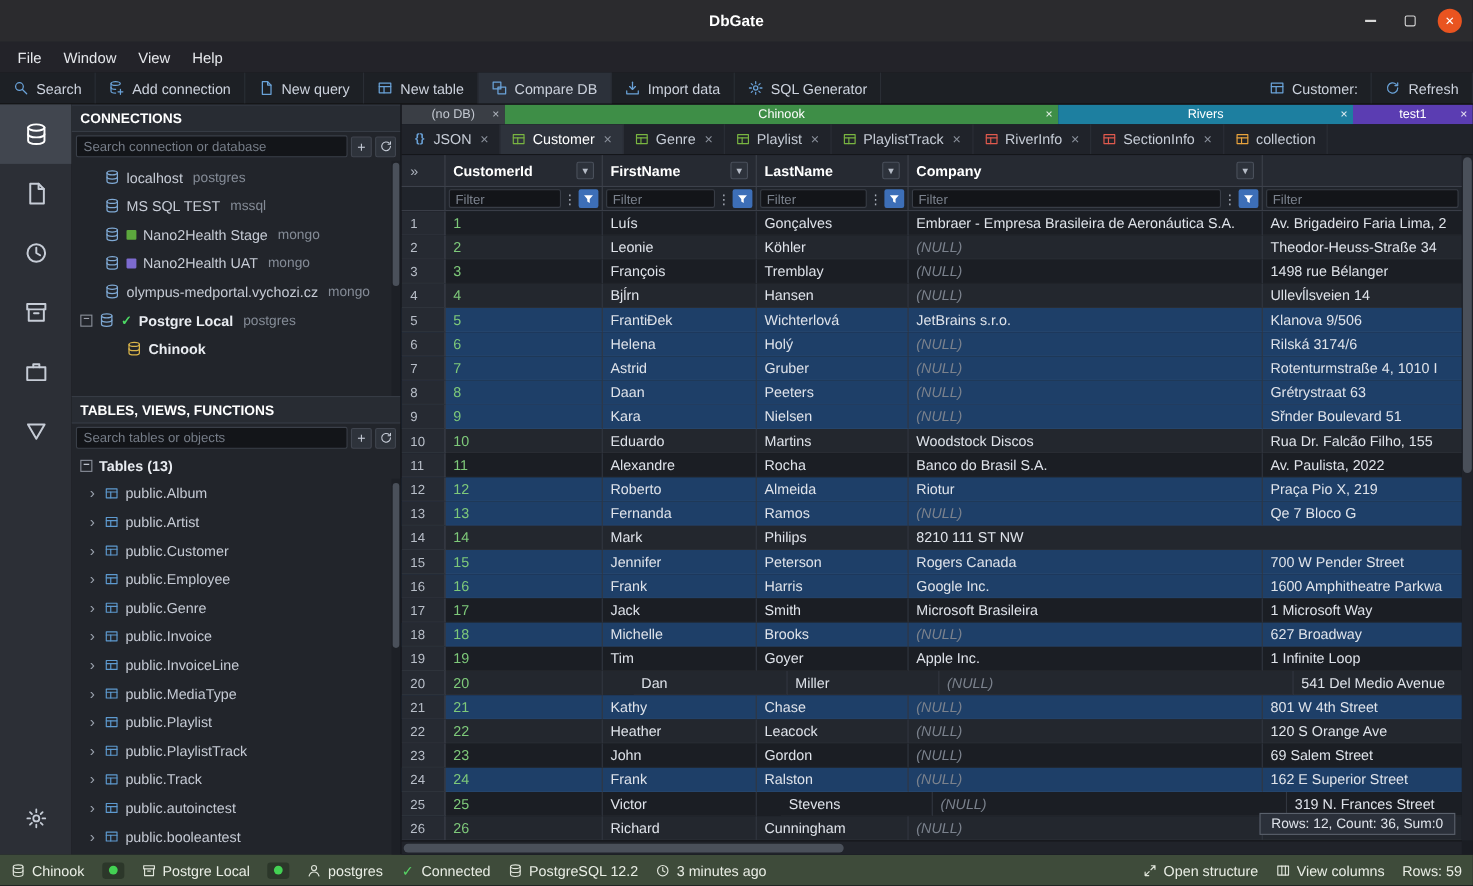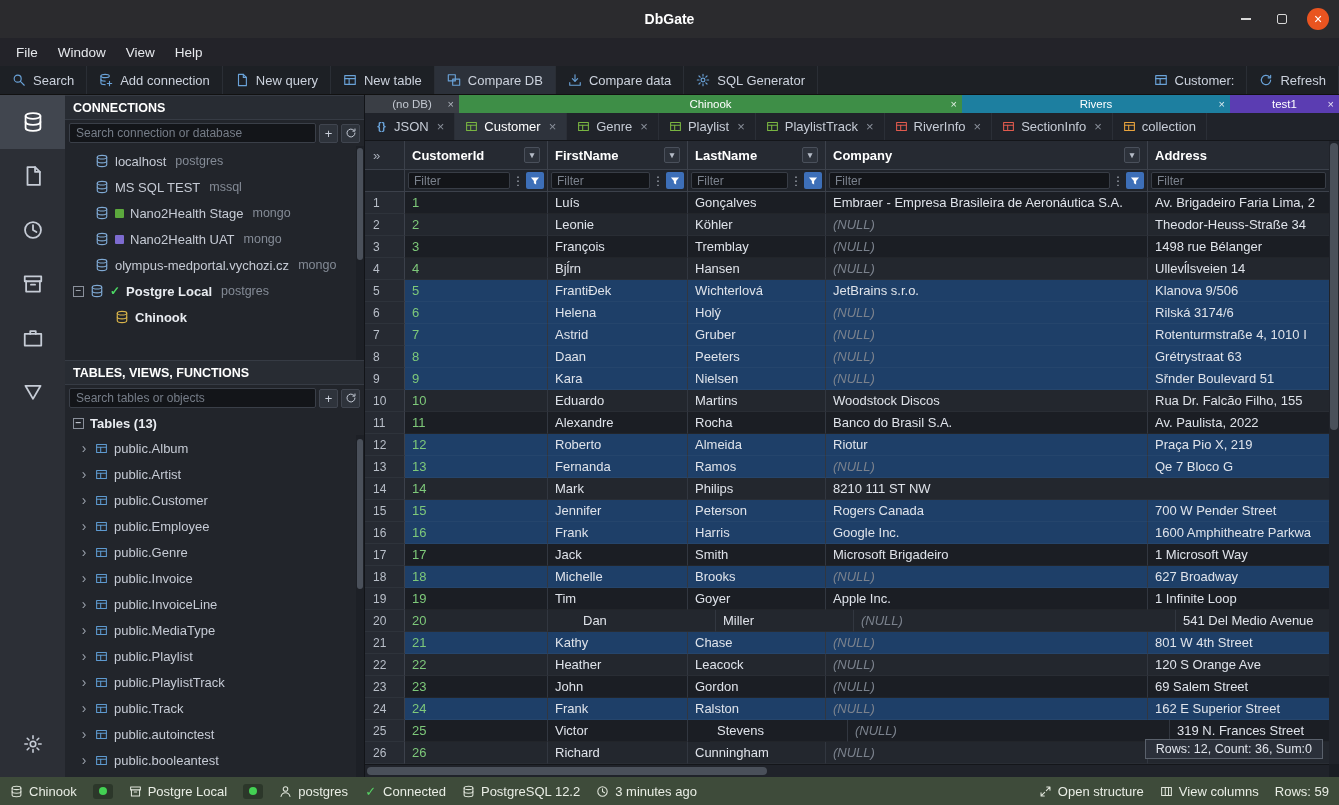--- a/index.html
+++ b/index.html
@@ -212,21 +212,21 @@
         <span>Compare DB</span>
       </div>
       <div class="tb-btn">
         <span class="ico" style="width: 14px; height: 14px;">
           <svg viewBox="0 0 16 16">
             <path d="M8 2v7"></path>
             <path d="M5 6.5L8 9.5 11 6.5"></path>
             <path d="M2 11v3h12v-3"></path>
           </svg>
         </span>
-        <span>Compare data</span>
+        <span>Import data</span>
       </div>
       <div class="tb-btn">
         <span class="ico" style="width: 14px; height: 14px;">
           <svg viewBox="0 0 16 16">
             <circle cx="8" cy="8" r="2.2"></circle>
             <path d="M8 1.5v2M8 12.5v2M1.5 8h2M12.5 8h2M3.4 3.4l1.4 1.4M11.2 11.2l1.4 1.4M12.6 3.4l-1.4 1.4M4.8 11.2l-1.4 1.4"></path>
           </svg>
         </span>
         <span>SQL Generator</span>
       </div>
@@ -693,23 +693,20 @@
             <span>FirstName</span>
             <span class="dd">▾</span>
           </div>
           <div class="gh-cell" style="width: 138px;">
             <span>LastName</span>
             <span class="dd">▾</span>
           </div>
           <div class="gh-cell" style="width: 322px;">
             <span>Company</span>
             <span class="dd">▾</span>
-          </div>
-          <div class="gh-cell last">
-            <span>Address</span>
           </div>
         </div>
       <div class="filter-row" id="filter-row">
           <div class="f-gutter"></div>
           <div class="f-cell" style="width: 143px;">
             <input class="f-input" placeholder="Filter" style="">
             <span class="f-dots">⋮</span>
             <span class="f-funnel">
               <span class="ico fill" style="width: 10px; height: 10px; color: rgb(255, 255, 255);">
                 <svg viewBox="0 0 16 16">
@@ -881,21 +878,21 @@
             <div class="gr-cell" style="width: 140px;">Frank</div>
             <div class="gr-cell" style="width: 138px;">Harris</div>
             <div class="gr-cell" style="width: 322px;">Google Inc.</div>
             <div class="gr-cell last">1600 Amphitheatre Parkwa</div>
           </div>
           <div class="grid-row odd">
             <div class="gr-num">17</div>
             <div class="gr-cell id" style="width: 143px;">17</div>
             <div class="gr-cell" style="width: 140px;">Jack</div>
             <div class="gr-cell" style="width: 138px;">Smith</div>
-            <div class="gr-cell" style="width: 322px;">Microsoft Brigadeiro</div>
+            <div class="gr-cell" style="width: 322px;">Microsoft Brasileira</div>
             <div class="gr-cell last">1 Microsoft Way</div>
           </div>
           <div class="grid-row selected">
             <div class="gr-num">18</div>
             <div class="gr-cell id" style="width: 143px;">18</div>
             <div class="gr-cell" style="width: 140px;">Michelle</div>
             <div class="gr-cell" style="width: 138px;">Brooks</div>
             <div class="gr-cell null" style="width: 322px;">(NULL)</div>
             <div class="gr-cell last">627 Broadway</div>
           </div>

